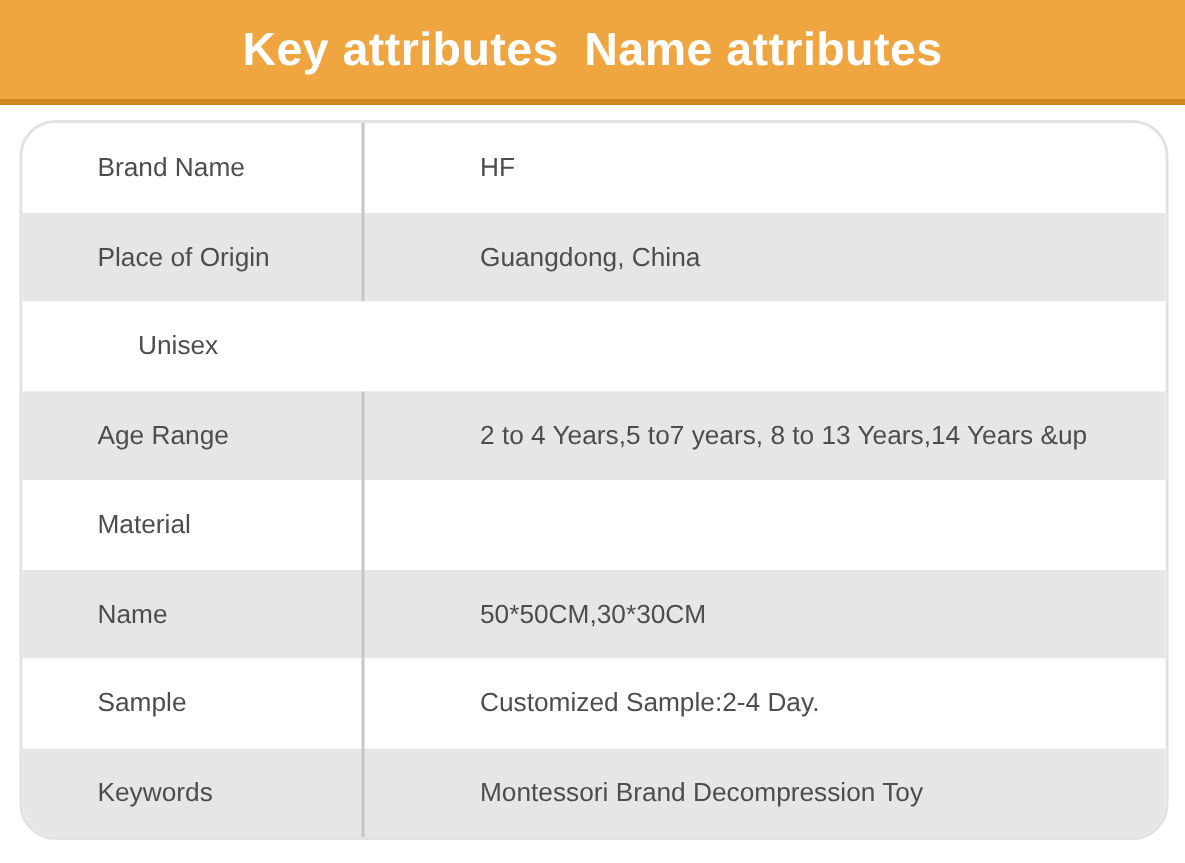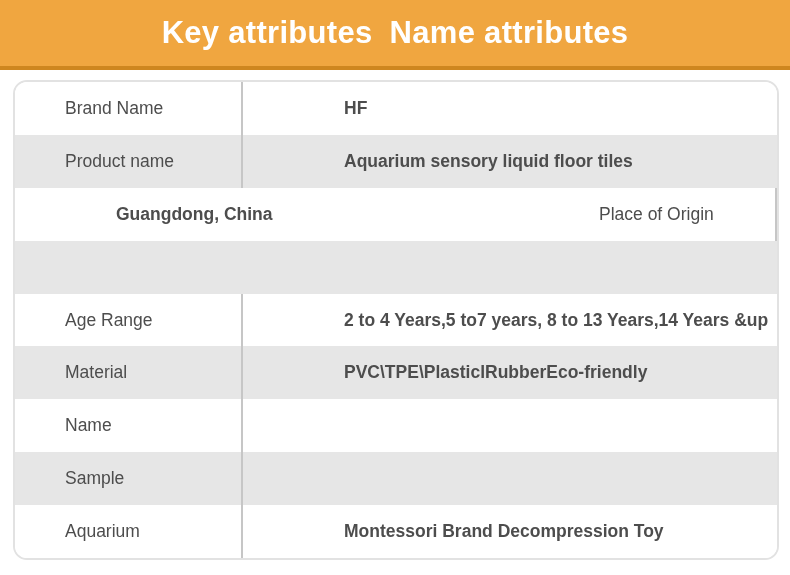--- a/index.html
+++ b/index.html
@@ -29,21 +29,21 @@
     font-size: 31px;
     font-weight: bold;
     letter-spacing: 0.3px;
     cursor: pointer;
     white-space: nowrap;
   }
   .card {
     margin: 10px 11px 0 13px;
     height: 476px;
     border: 2px solid #E2E2E2;
-    border-radius: 14px;
+    border-radius: 24px;
     background: #ffffff;
     overflow: hidden;
     display: flex;
     flex-direction: column;
   }
   .row {
     flex: 1;
     display: flex;
     background: #ffffff;
   }
@@ -60,72 +60,69 @@
   }
   .cell.label {
     width: 228px;
     min-width: 228px;
     padding-left: 50px;
     border-right: 2px solid #C6C6C6;
     box-sizing: border-box;
   }
   .cell.value {
     flex: 1;
-    padding-left: 101px;
-    font-weight: bold;
+    padding-left: 77px;
   }
 </style>
 </head>
 <body>
 
 <div class="page">
 
   <header class="banner">
     <span class="tab">Key attributes</span>
     <span class="tab">Name attributes</span>
   </header>
 
   <section class="card">
 
     <div class="row">
       <div class="cell label">Brand Name</div>
       <div class="cell value">HF</div>
     </div>
 
+
     <div class="row">
-      <div class="cell label">Product name</div>
-      <div class="cell value">Aquarium sensory liquid floor tiles</div>
+      <div class="cell label">Place of Origin</div>
+      <div class="cell value">Guangdong, China</div>
     </div>
 
     <div class="row">
-      <div class="cell value">Guangdong, China</div>
-      <div class="cell label">Place of Origin</div>
-    </div>
-
-    <div class="row">
+      <div class="cell value">Unisex</div>
     </div>
 
     <div class="row">
       <div class="cell label">Age Range</div>
       <div class="cell value">2 to 4 Years,5 to7 years, 8 to 13 Years,14 Years &amp;up</div>
     </div>
 
     <div class="row">
       <div class="cell label">Material</div>
-      <div class="cell value">PVC\TPE\PlasticlRubberEco-friendly</div>
     </div>
 
     <div class="row">
       <div class="cell label">Name</div>
+      <div class="cell value">50*50CM,30*30CM</div>
     </div>
 
     <div class="row">
       <div class="cell label">Sample</div>
+      <div class="cell value">Customized Sample:2-4 Day.</div>
     </div>
 
     <div class="row">
-      <div class="cell label">Aquarium</div>
+      <div class="cell label">Keywords</div>
       <div class="cell value">Montessori Brand Decompression Toy</div>
     </div>
 
   </section>
 
 </div>
 
 </body></html>

